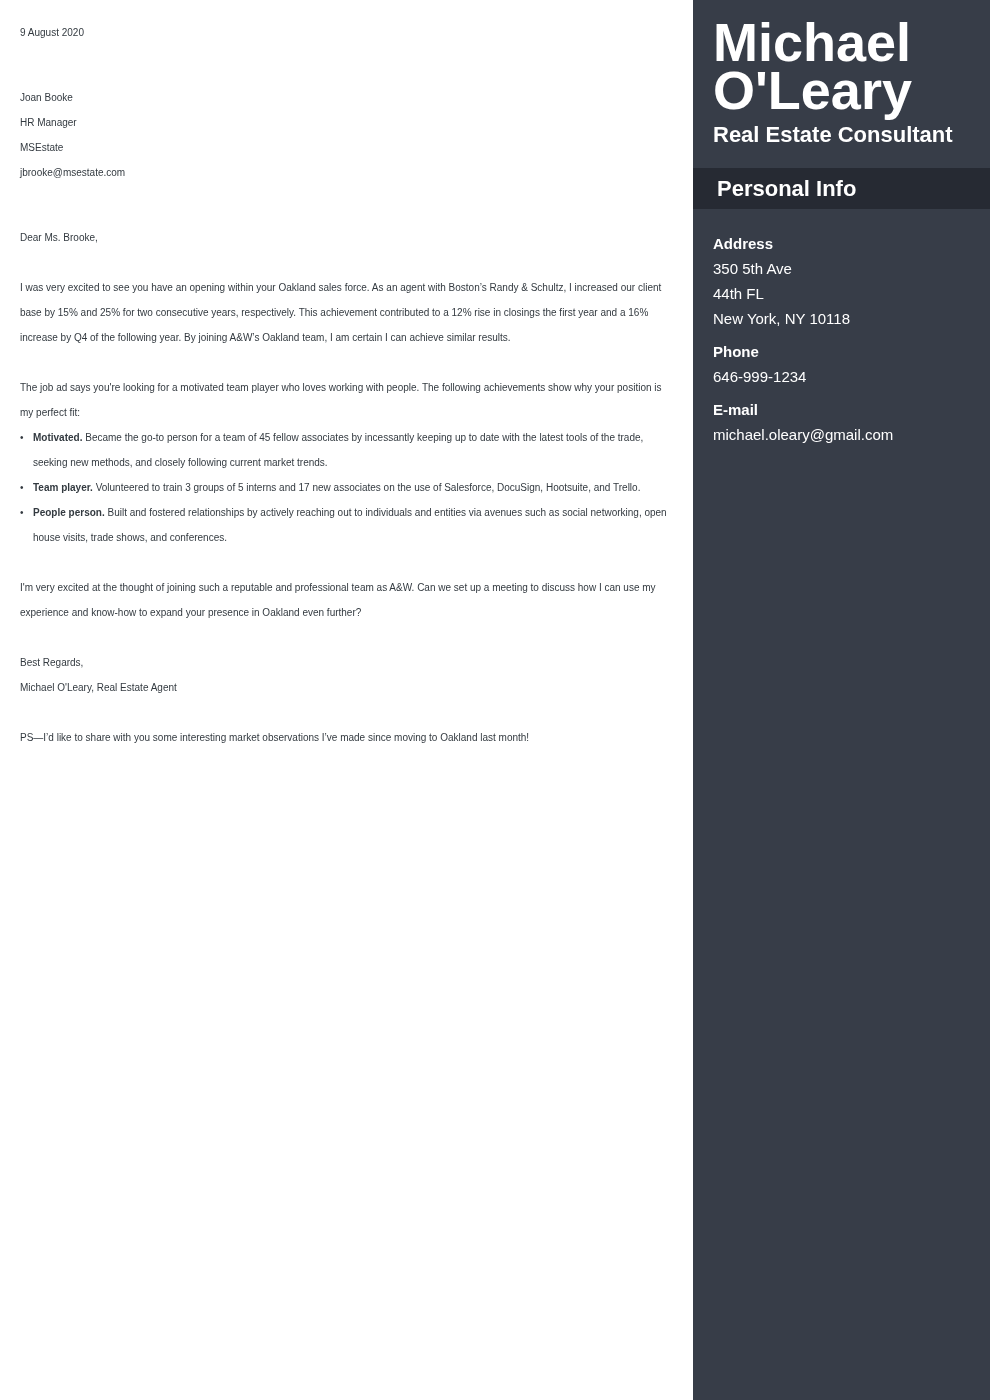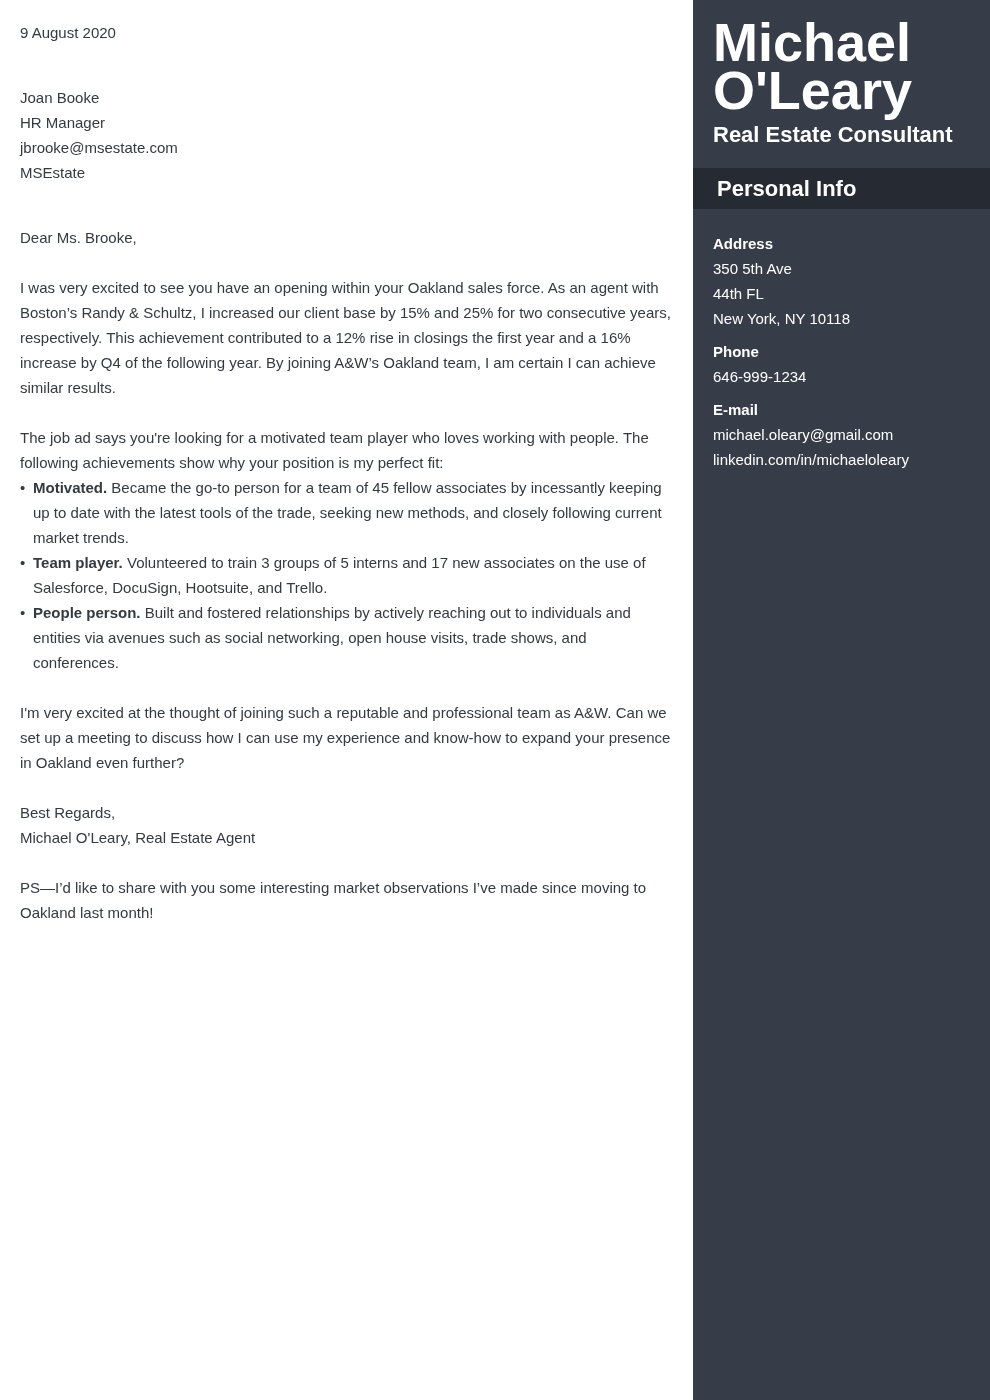--- a/index.html
+++ b/index.html
@@ -5,21 +5,21 @@
     * { box-sizing: border-box; margin: 0; padding: 0; }
     html, body { width: 990px; height: 1400px; background: #ffffff; overflow: hidden; }
     body { font-family: "Liberation Sans", sans-serif; color: #333333; position: relative; }
 
     .page { display: flex; width: 990px; height: 1400px; }
 
     .main {
       width: 693px;
       height: 1400px;
       padding: 20px 20px 0 20px;
-      font-size: 15px;
+      font-size: 10px;
       line-height: 25px;
       color: #333a40;
       border-radius: 25px;
     }
     .date { margin-top: 0; }
     .recipient { margin-top: 40px; }
     .recipient div { line-height: 25px; }
     .salutation { margin-top: 40px; }
     .para { margin-top: 25px; }
     .bullets { list-style: none; }
@@ -69,22 +69,22 @@
 <body>
 
 <div class="page">
 
   <div class="main">
     <div class="date">9 August 2020</div>
 
     <div class="recipient">
       <div>Joan Booke</div>
       <div>HR Manager</div>
+      <div>MSEstate</div>
       <div>jbrooke@msestate.com</div>
-      <div>MSEstate</div>
     </div>
 
     <div class="salutation">Dear Ms. Brooke,</div>
 
     <p class="para">I was very excited to see you have an opening within your Oakland sales force. As an agent with Boston’s Randy &amp; Schultz, I increased our client base by 15% and 25% for two consecutive years, respectively. This achievement contributed to a 12% rise in closings the first year and a 16% increase by Q4 of the following year. By joining A&amp;W’s Oakland team, I am certain I can achieve similar results.</p>
 
     <p class="para">The job ad says you're looking for a motivated team player who loves working with people. The following achievements show why your position is my perfect fit:</p>
     <ul class="bullets">
       <li><span class="lead">Motivated.</span><span> Became the go-to person for a team of 45 fellow associates by incessantly keeping up to date with the latest tools of the trade, seeking new methods, and closely following current market trends.</span></li>
       <li><span class="lead">Team player.</span><span> Volunteered to train 3 groups of 5 interns and 17 new associates on the use of Salesforce, DocuSign, Hootsuite, and Trello.</span></li>
@@ -117,17 +117,16 @@
       <div class="value">350 5th Ave</div>
       <div class="value">44th FL</div>
       <div class="value">New York, NY 10118</div>
 
       <div class="label">Phone</div>
       <div class="value">646-999-1234</div>
 
       <div class="label">E-mail</div>
       <div class="value">michael.oleary@gmail.com</div>
 
-      <div class="value">linkedin.com/in/michaeloleary</div>
     </div>
   </aside>
 
 </div>
 
 </body></html>

